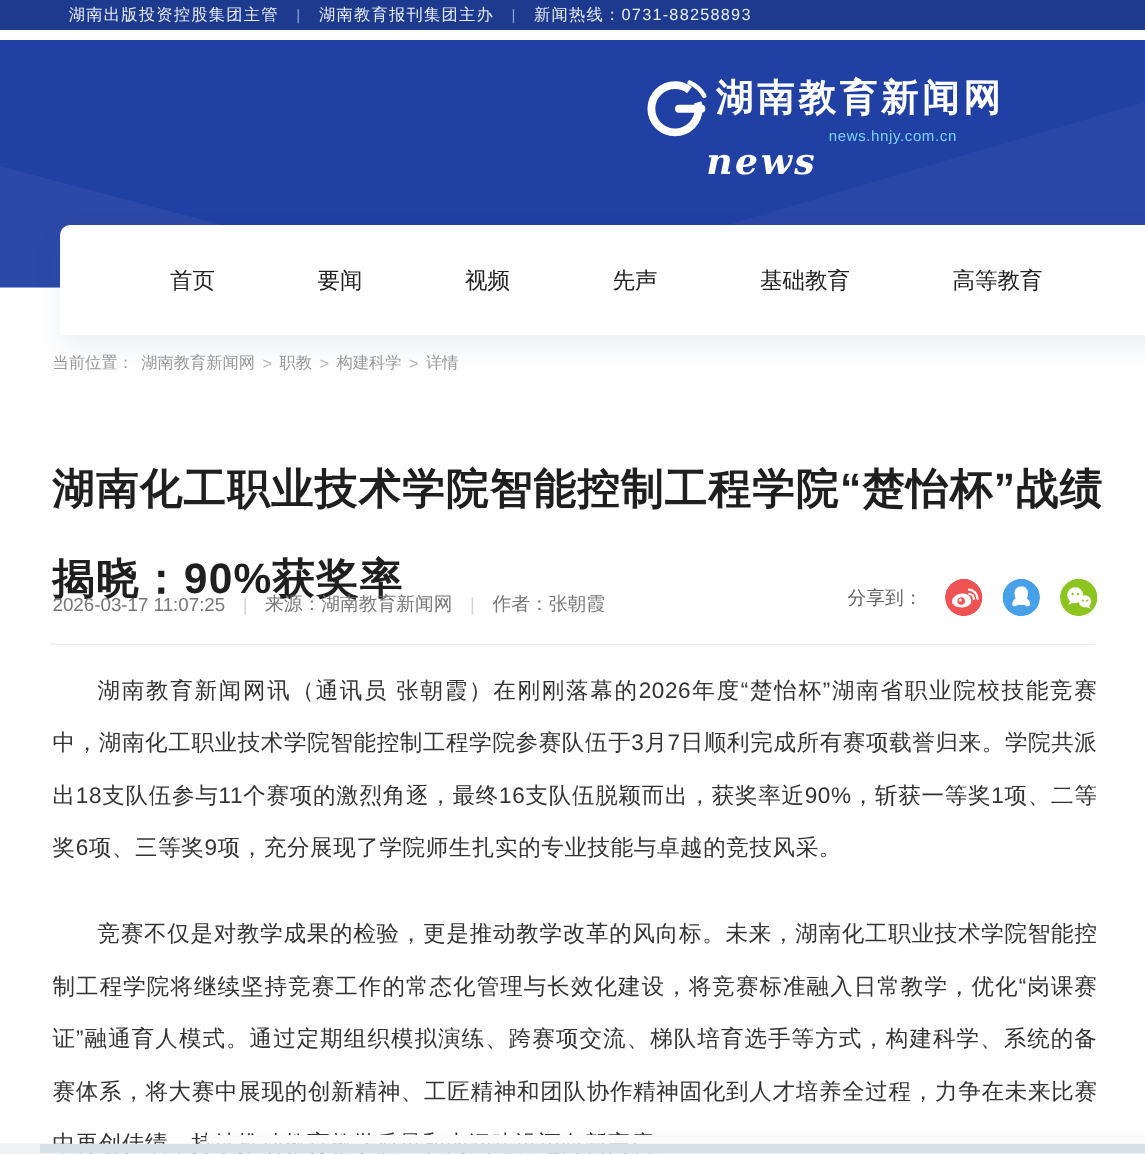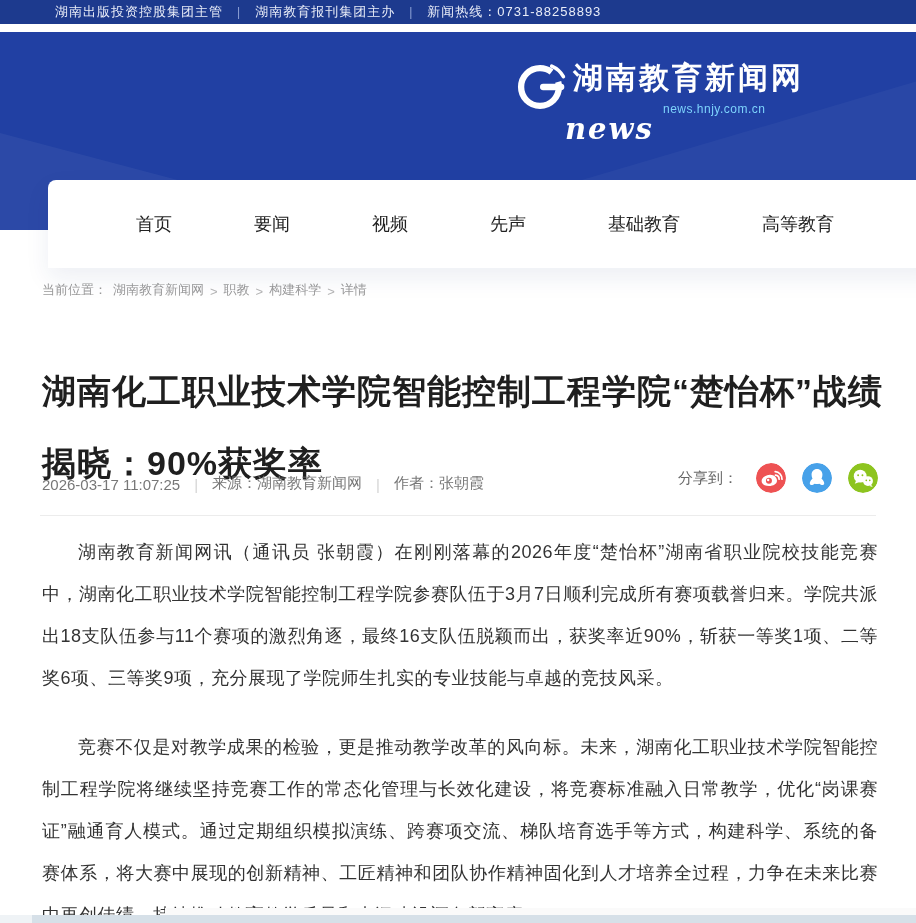--- a/index.html
+++ b/index.html
@@ -28,21 +28,21 @@
 
   
   .navcard{position:absolute;top:180px;left:48px;right:-24px;height:88px;background:#fff;
            border-radius:8px 0 0 0;box-shadow:0 10px 24px rgba(30,50,120,0.08);
            display:flex;align-items:center;padding-left:88px;box-sizing:border-box;
            gap:82px;overflow:hidden;white-space:nowrap;z-index:3;}
   .nav-item{font-size:18px;color:#222;font-weight:500;cursor:pointer;flex:0 0 auto;}
 
   
   .breadcrumb{position:absolute;top:281px;left:42px;font-size:13px;color:#9a9a9a;
-              display:flex;align-items:flex-end;gap:6px;white-space:nowrap;}
+              display:flex;align-items:center;gap:6px;white-space:nowrap;}
   .crumb{color:#9a9a9a;cursor:pointer;}
   .crumb-sep{color:#b5b5b5;}
 
   
   .article-title{position:absolute;top:332px;left:42px;width:862px;font-size:34px;
                  line-height:72px;font-weight:700;color:#1f1f1f;letter-spacing:1px;}
   .meta{position:absolute;top:461px;left:42px;right:38px;height:32px;
         display:flex;align-items:flex-end;font-size:15px;color:#777;white-space:nowrap;}
   .meta .msep{margin:0 14px;color:#d4d4d4;}
   .share{margin-left:auto;display:flex;align-items:center;gap:16px;}

